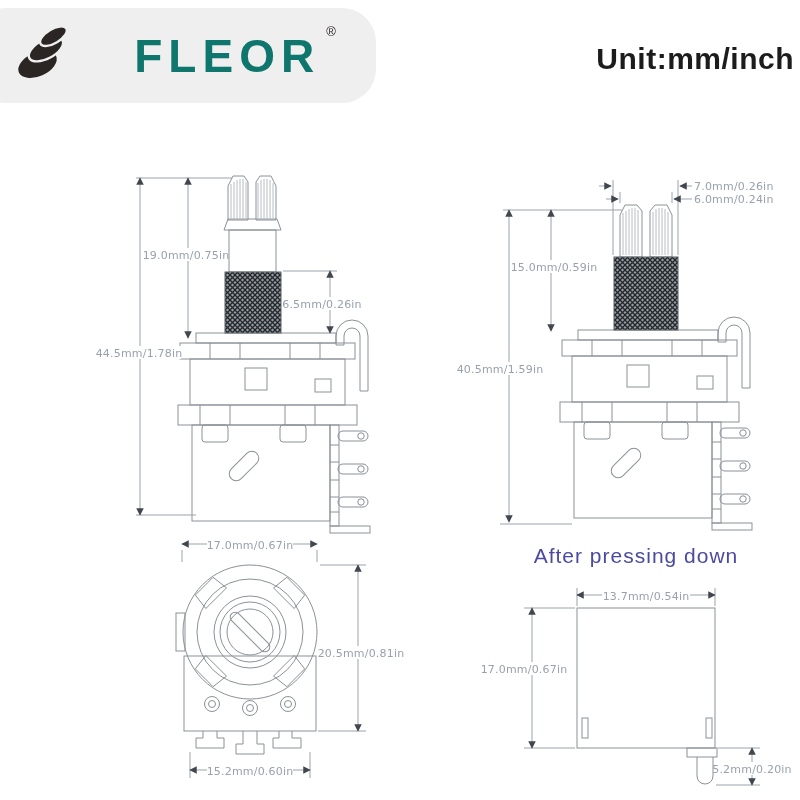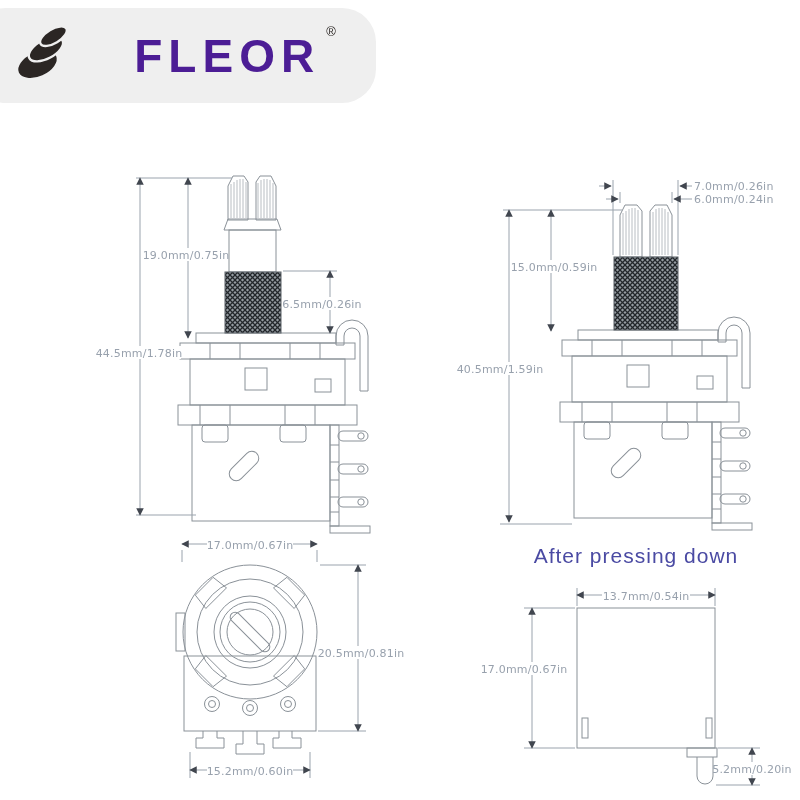--- a/index.html
+++ b/index.html
@@ -1,21 +1,21 @@
 <!DOCTYPE html>
 <html><head>
 <meta charset="utf-8">
 <style>
   html,body{margin:0;padding:0;background:#fff;}
   .page{position:relative;width:800px;height:800px;background:#fff;overflow:hidden;
         font-family:"Liberation Sans",sans-serif;}
   .logo-pill{position:absolute;left:-28px;top:8px;width:404px;height:95px;background:#efefef;
              border-radius:34px;display:flex;align-items:center;justify-content:center;gap:12px;}
   .leaf{width:66px;height:60px;flex:0 0 auto;margin-top:-4px;}
-  .brand{font-weight:800;font-size:46px;letter-spacing:6px;color:#4c1d95;line-height:1;margin-left:44px;}
+  .brand{font-weight:800;font-size:46px;letter-spacing:6px;color:#0f766e;line-height:1;margin-left:44px;}
   .reg{font-size:13px;color:#2b2624;align-self:flex-start;margin-top:16px;margin-left:-6px;}
   .unit{position:absolute;right:6px;top:42px;font-weight:700;font-size:30px;color:#1c1c1c;
         letter-spacing:0.5px;}
   svg.art{position:absolute;left:0;top:0;}
   .part{stroke:#8a9198;fill:none;stroke-width:1;}
   .dim{stroke:#9aa3ad;fill:none;stroke-width:1;}
   .lblbg{fill:#ffffff;stroke:none;}
   .lbl{font-family:"DejaVu Sans",sans-serif;font-size:11px;fill:#98a1ad;letter-spacing:0.2px;}
   .caption{font-family:"Liberation Sans",sans-serif;font-size:21px;letter-spacing:1px;}
 </style>
@@ -26,20 +26,21 @@
 
   <div class="logo-pill">
     <svg class="leaf" viewBox="0 0 70 64">
       <ellipse cx="27" cy="43" rx="23" ry="14" transform="rotate(-24 27 43)" fill="#2b2624" stroke="#efefef" stroke-width="2.5"></ellipse>
       <ellipse cx="36" cy="27" rx="20" ry="10" transform="rotate(-28 36 27)" fill="#2b2624" stroke="#efefef" stroke-width="2.5"></ellipse>
       <ellipse cx="44" cy="13" rx="16" ry="7.5" transform="rotate(-31 44 13)" fill="#2b2624" stroke="#efefef" stroke-width="2.5"></ellipse>
     </svg>
     <span class="brand">FLEOR</span>
     <span class="reg">®</span>
   </div>
+  <div class="unit">Unit:mm/inch</div>
 
   <svg class="art" width="800" height="800" viewBox="0 0 800 800">
     <defs>
       <marker id="ah" viewBox="0 0 10 10" refX="9" refY="5" markerWidth="7.5" markerHeight="7.5" orient="auto-start-reverse">
         <path d="M0,0 L10,5 L0,10 z" fill="#41464f"></path>
       </marker>
       <pattern id="knurlHatch" width="5" height="5" patternUnits="userSpaceOnUse">
         <rect width="5" height="5" fill="#959ca2"></rect>
         <path d="M0,5 L5,0 M-1,1 L1,-1 M4,6 L6,4" stroke="#23272b" stroke-width="1.3"></path>
         <path d="M0,0 L5,5 M4,-1 L6,1 M-1,4 L1,6" stroke="#23272b" stroke-width="1.3"></path>

